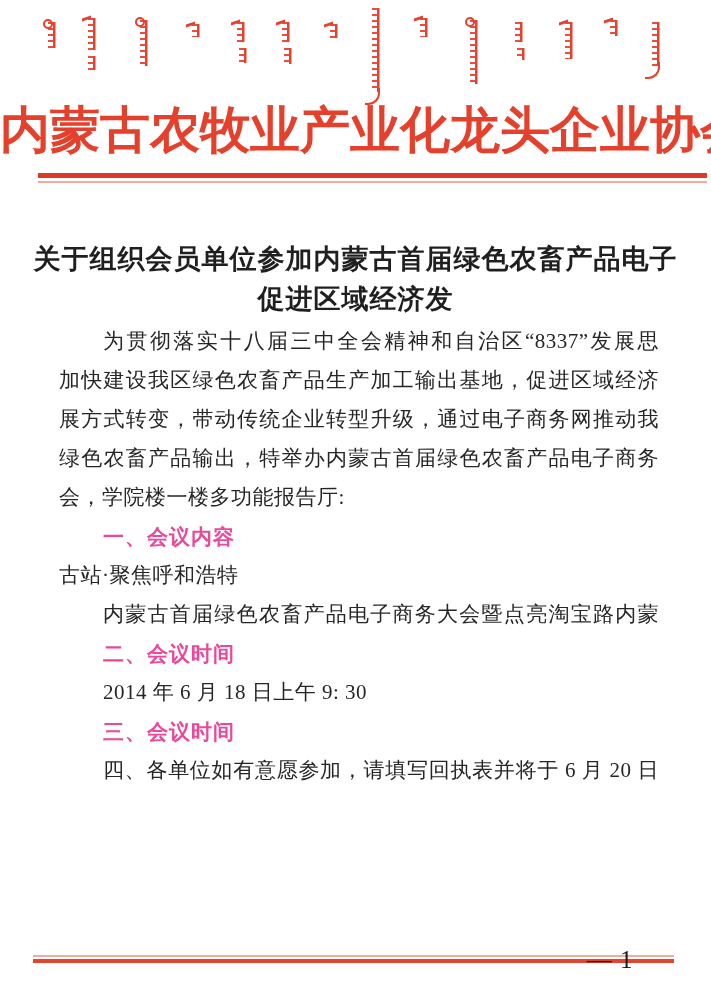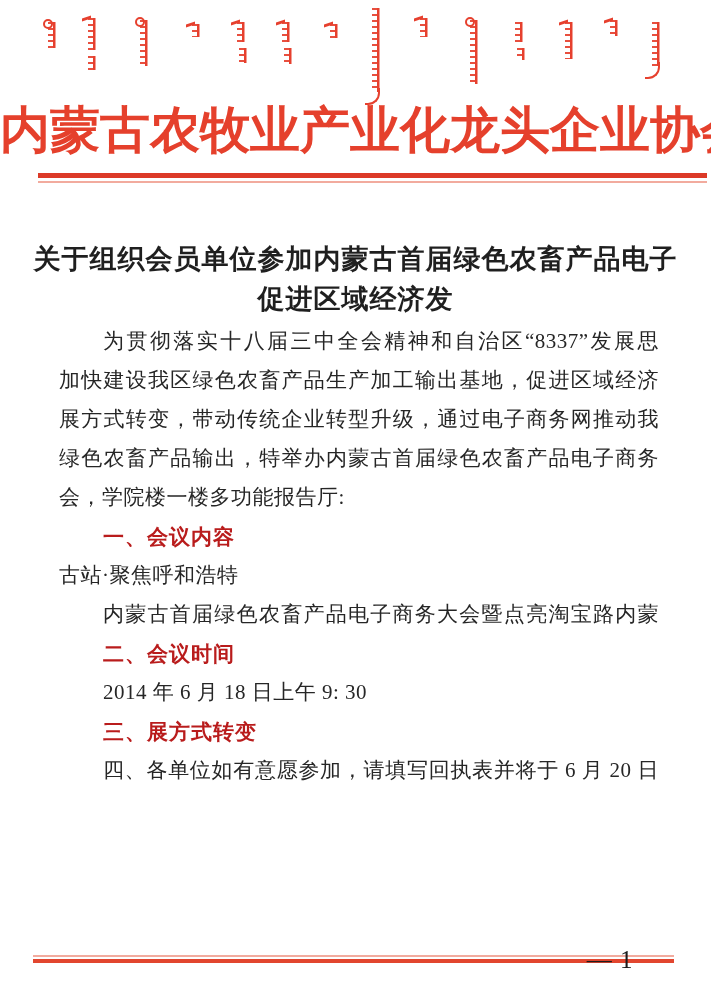--- a/index.html
+++ b/index.html
@@ -58,21 +58,21 @@
     color:#262626; font-size:21px;
   }
   .line {
     height:39px; line-height:39px; white-space:nowrap; overflow:hidden;
     letter-spacing:0.5px;
   }
   .line.justify { white-space:normal; text-align:justify; text-align-last:justify; }
   .line.indent  { padding-left:44px; }
   .line.heading {
     font-family:"Liberation Sans","DejaVu Sans",sans-serif;
-    font-weight:bold; color:#b91c1c; letter-spacing:1px;
+    font-weight:bold; color:#ec4899; letter-spacing:1px;
   }
 
   
   .page-number {
     position:absolute; left:572px; top:941px; width:76px; height:38px;
     text-align:center; color:#1c1c1c; font-size:25px; line-height:38px;
     letter-spacing:1px; z-index:2;
   }
 </style>
 </head>
@@ -115,21 +115,21 @@
       <div class="line indent justify">为贯彻落实十八届三中全会精神和自治区“8337”发展思路，</div>
       <div class="line justify">加快建设我区绿色农畜产品生产加工输出基地，促进区域经济发</div>
       <div class="line justify">展方式转变，带动传统企业转型升级，通过电子商务网推动我区</div>
       <div class="line justify">绿色农畜产品输出，特举办内蒙古首届绿色农畜产品电子商务大</div>
       <div class="line">会，学院楼一楼多功能报告厅:</div>
       <div class="line indent heading">一、会议内容</div>
       <div class="line">古站·聚焦呼和浩特</div>
       <div class="line indent justify">内蒙古首届绿色农畜产品电子商务大会暨点亮淘宝路内蒙</div>
       <div class="line indent heading">二、会议时间</div>
       <div class="line indent">2014 年 6 月 18 日上午 9: 30</div>
-      <div class="line indent heading">三、展方式转变</div>
+      <div class="line indent heading">三、会议时间</div>
       <div class="line indent justify">四、各单位如有意愿参加，请填写回执表并将于 6 月 20 日</div>
     </div>
 
   <div class="rule ftr-thin"></div>
   <div class="rule ftr-thick"></div>
 
   <div class="page-number">— 1 —</div>
 
 </div>
 

